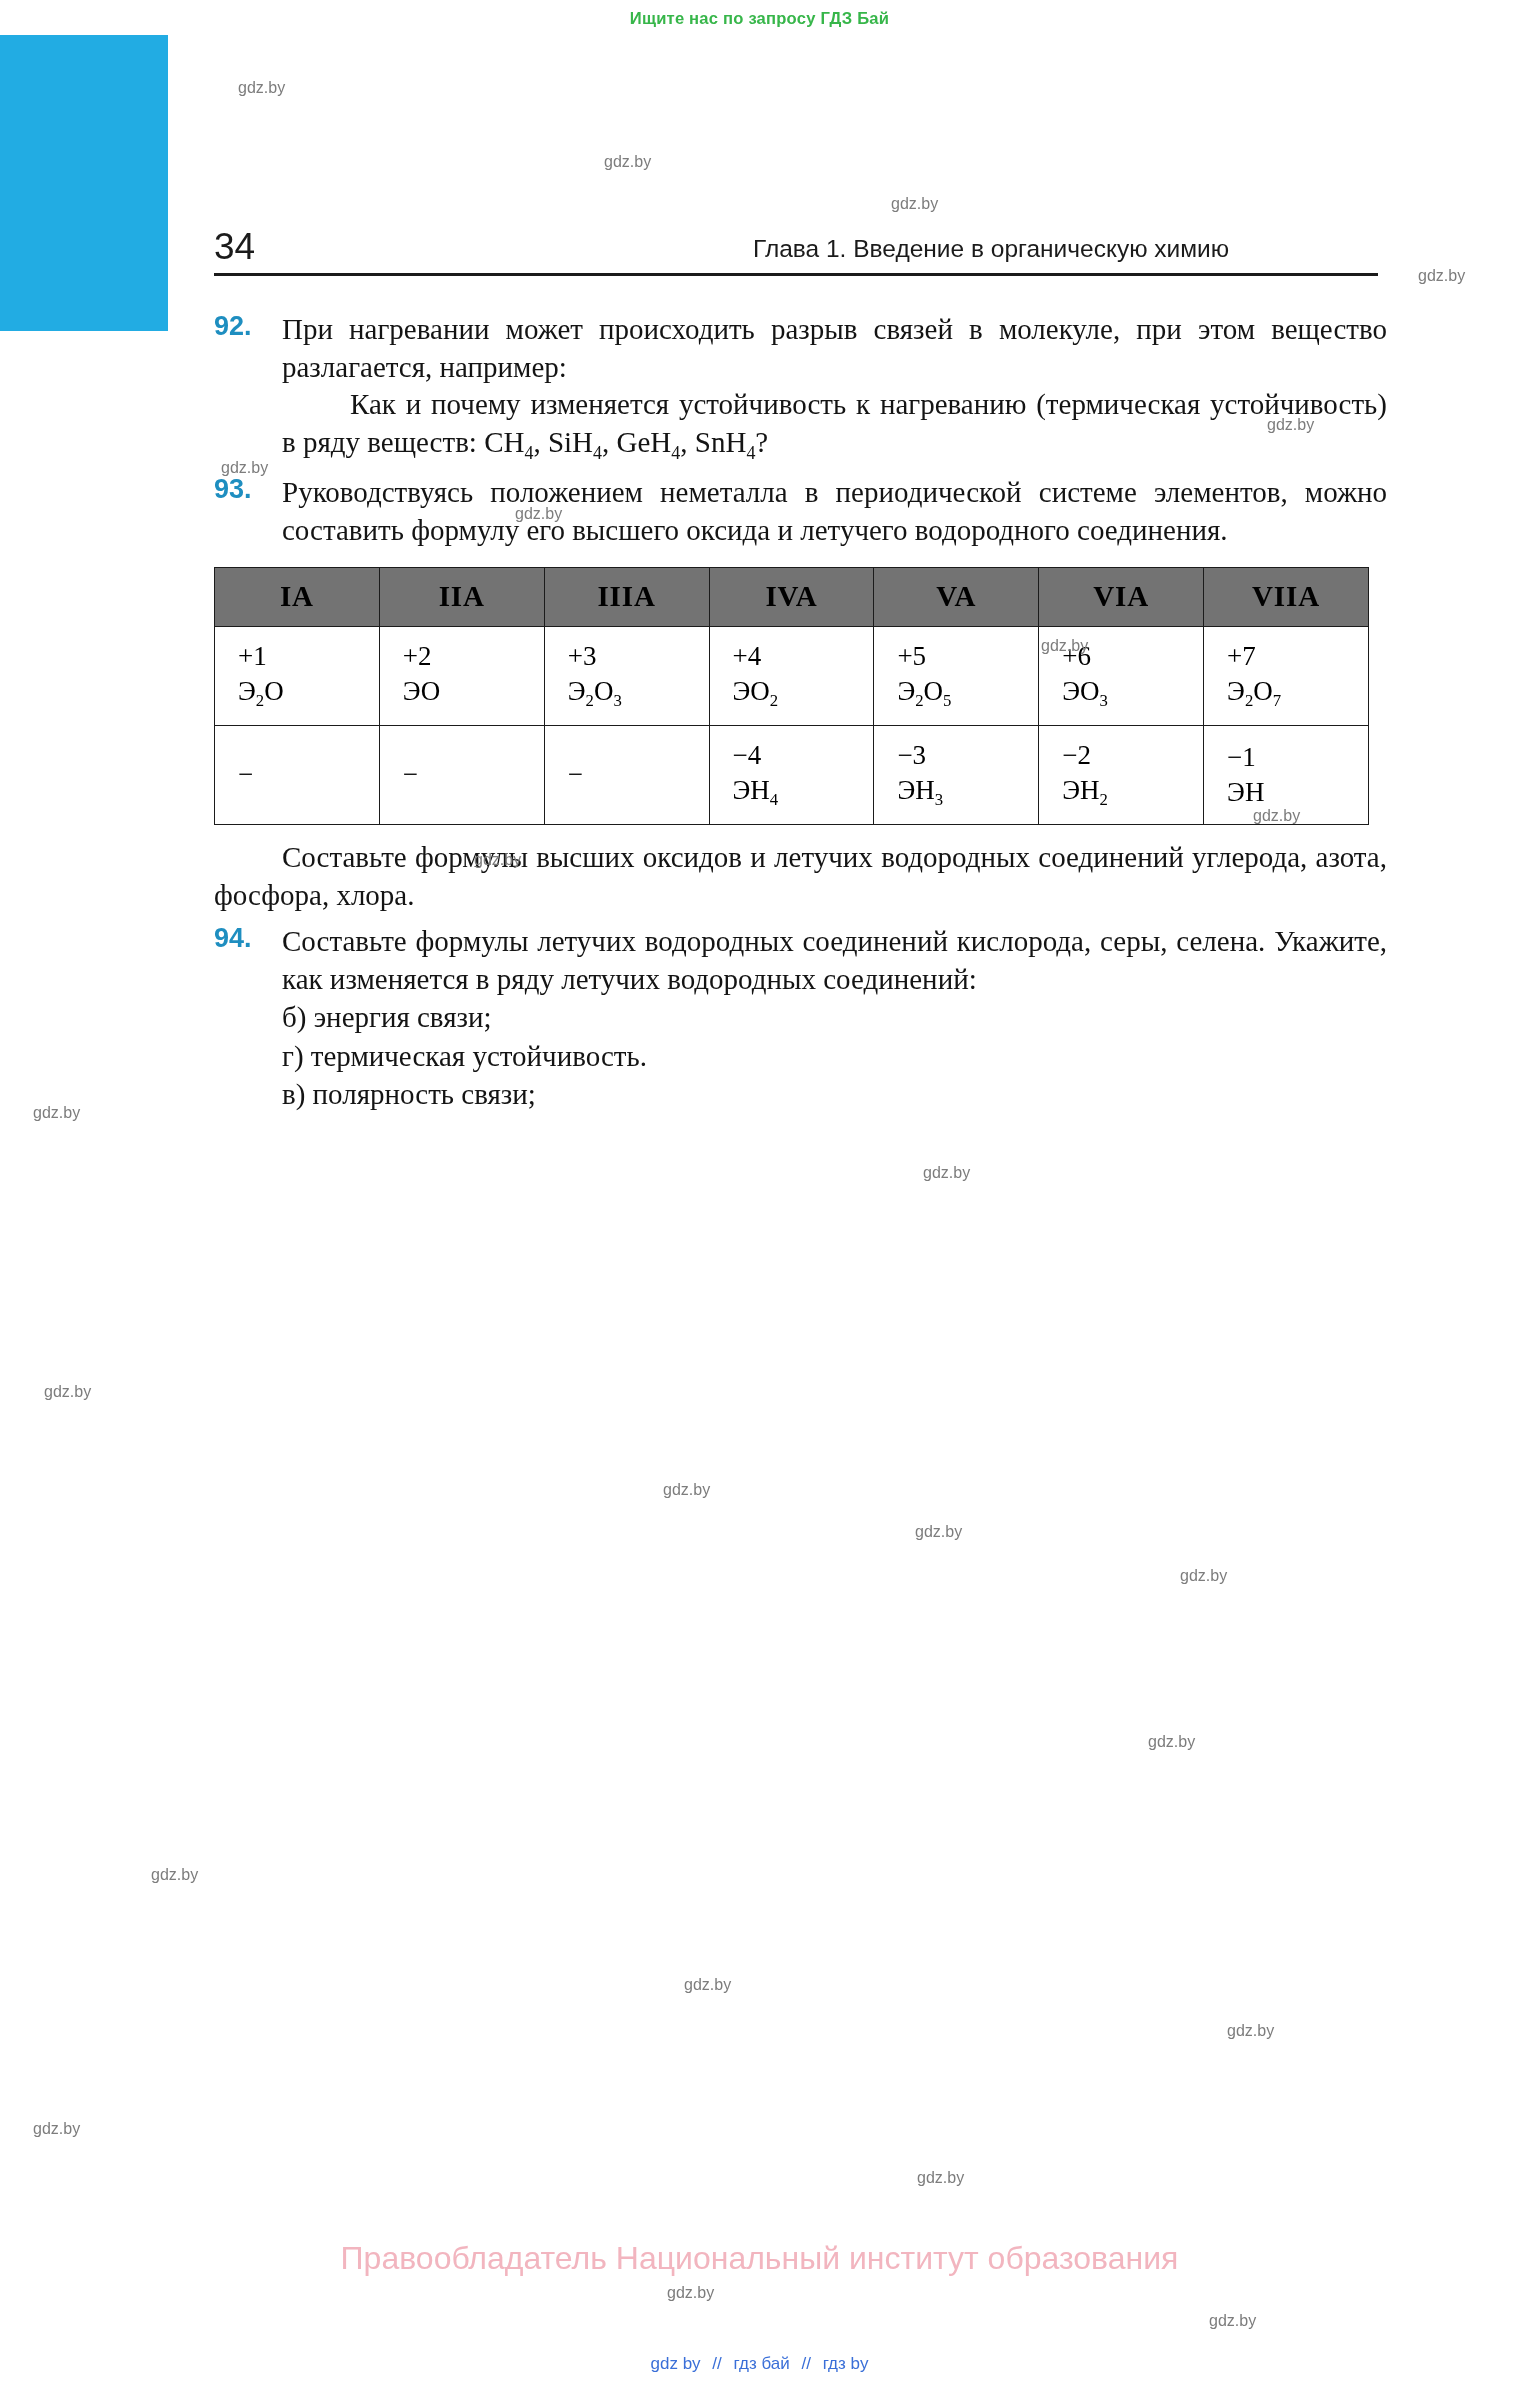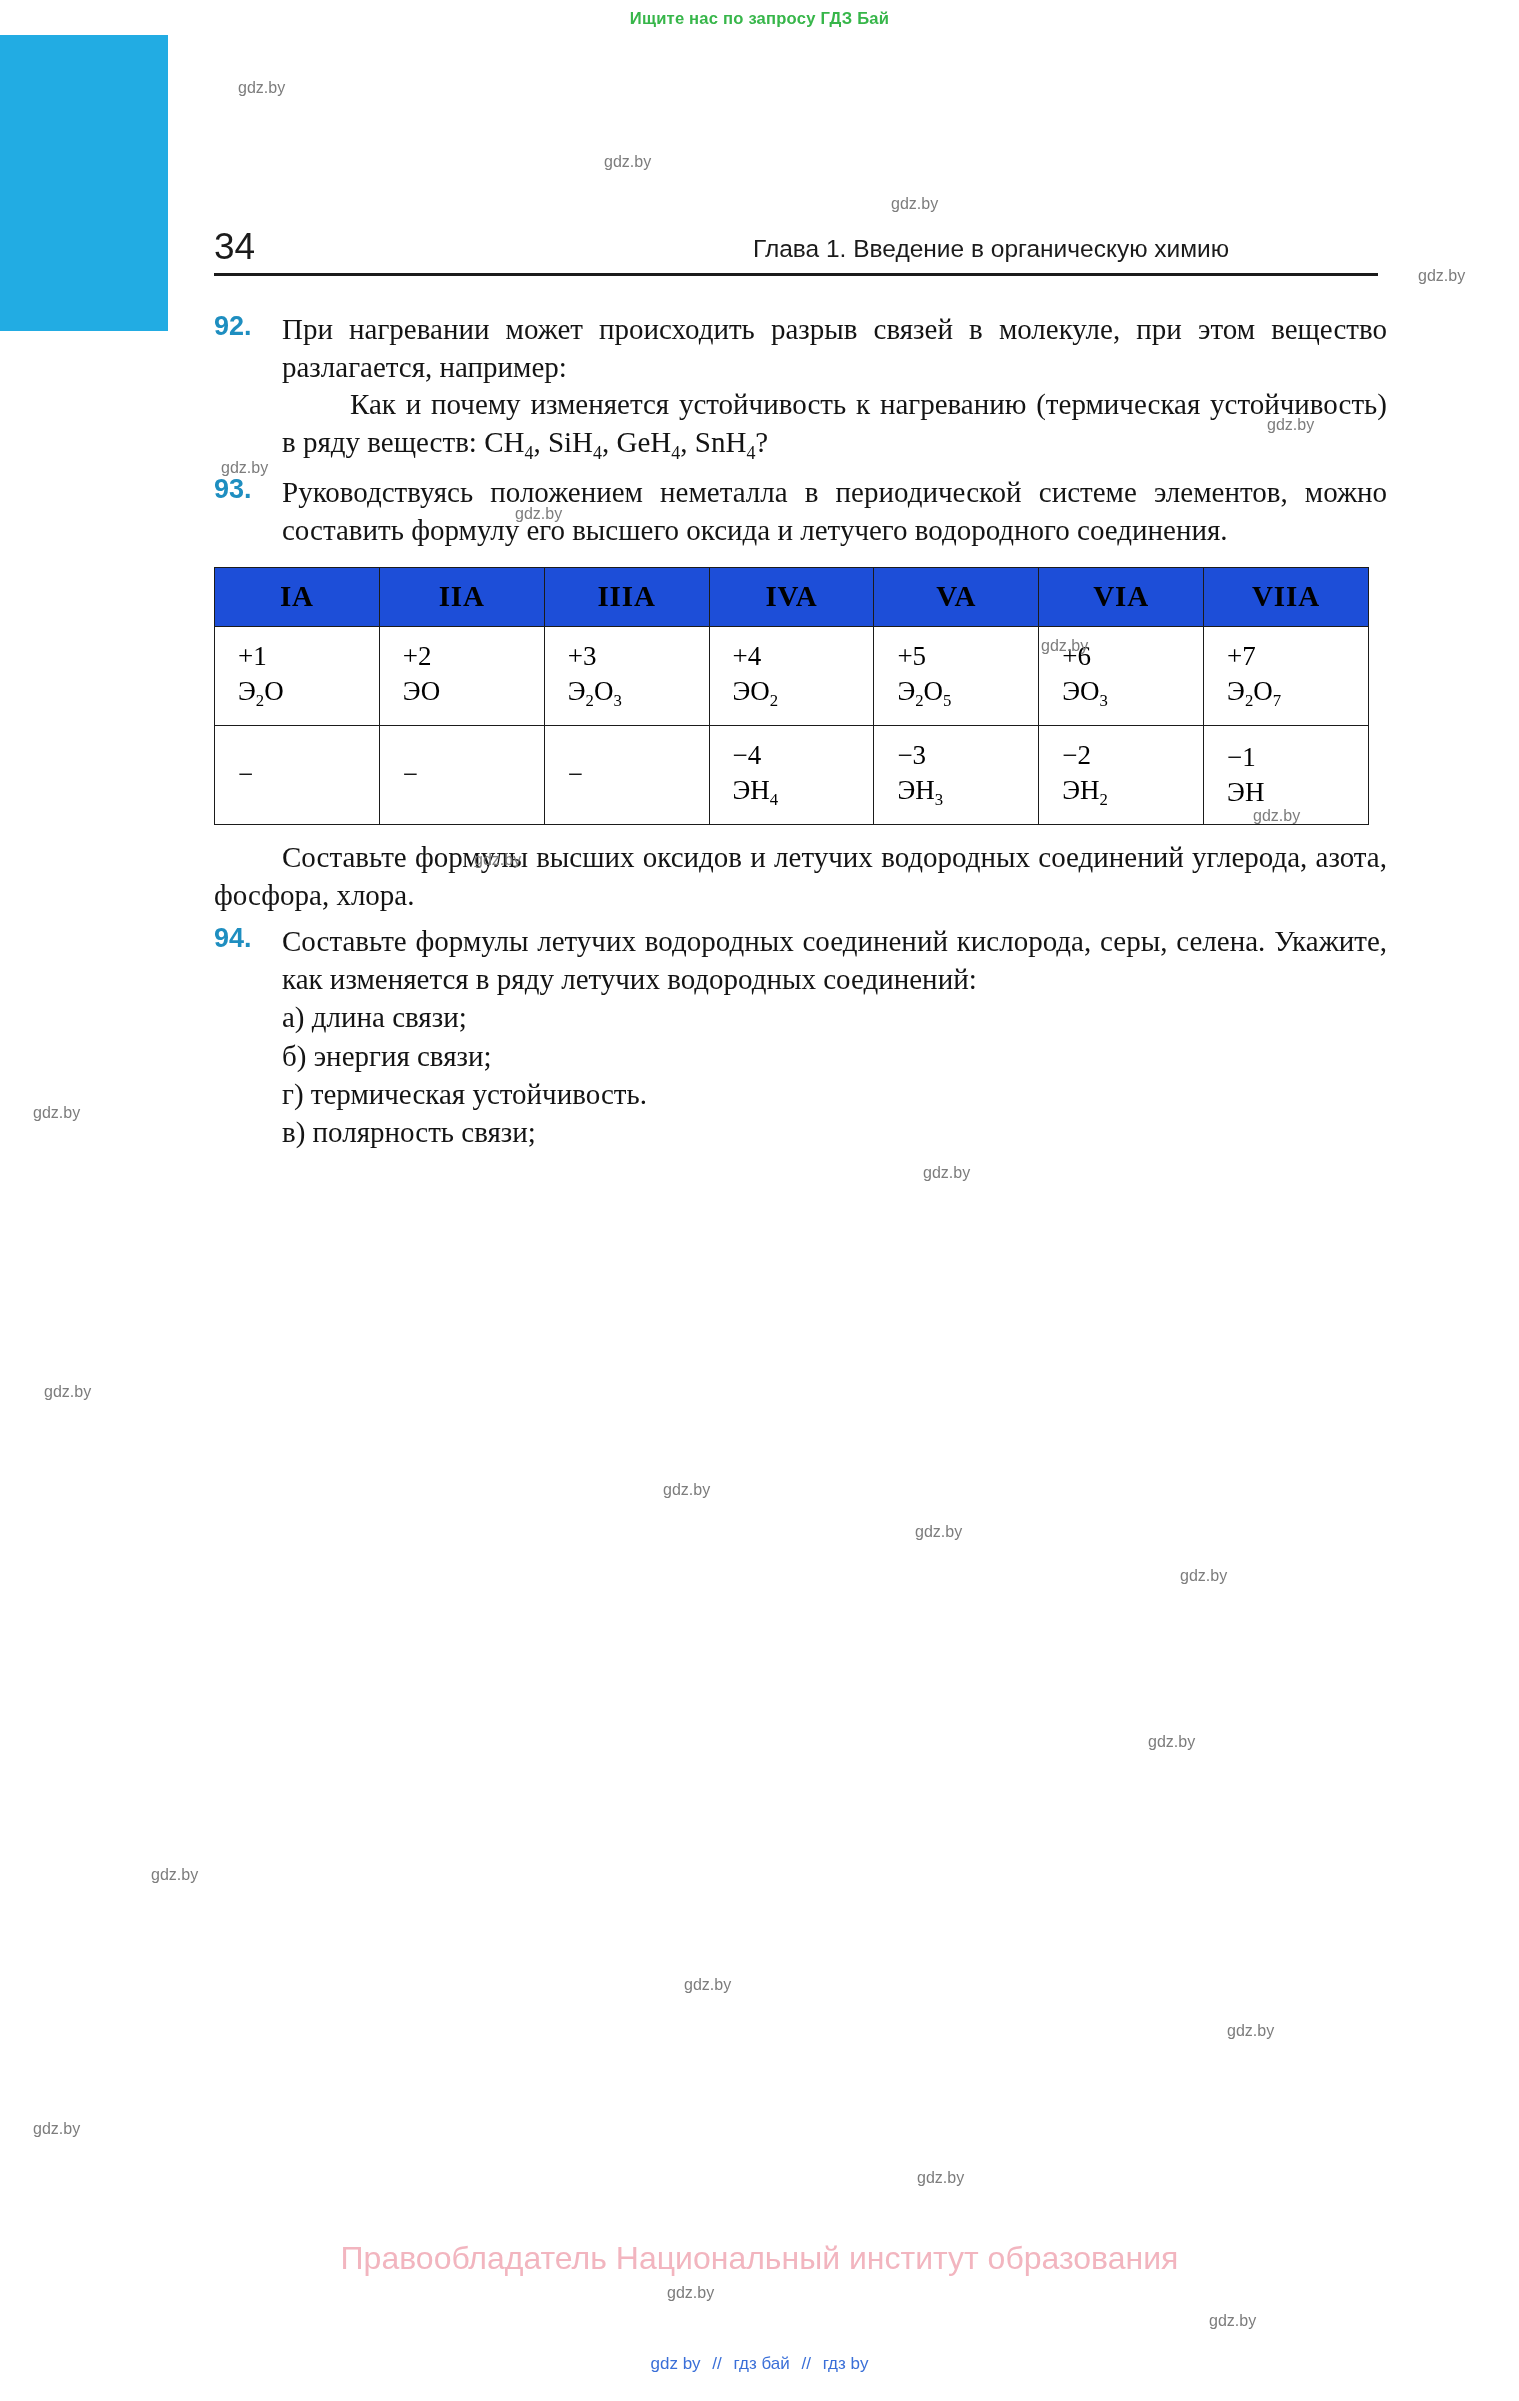--- a/index.html
+++ b/index.html
@@ -138,21 +138,21 @@
     margin: 17.5px 0 14px 0;
     width: 1155px;
     table-layout: fixed;
   }
   .oxide-table th, .oxide-table td {
     border: 1.8px solid #1b1b1b;
     text-align: center;
     vertical-align: middle;
   }
   .oxide-table th {
-    background: #1d4ed8;
+    background: #737373;
     height: 56px;
     font-family: "Liberation Serif", serif;
     font-weight: bold;
     font-size: 29px;
     letter-spacing: 0.9px;
   }
   .oxide-table td {
     height: 98px;
     font-size: 27px;
     padding: 0;
@@ -339,21 +339,20 @@
       </tbody>
     </table>
 
     <div class="task-body hang indent-first">Составьте формулы высших оксидов и летучих водородных соединений углерода, азота, фосфора, хлора.</div>
   </div>
 
   <div class="task" style="margin-top:6px;">
     <div class="task-num">94.</div>
     <div class="task-body">Составьте формулы летучих водородных соединений кислорода, серы, селена. Укажите, как изменяется в ряду летучих водородных соединений:</div>
     <div class="sub-list">
-      <div>а) длина связи;</div>
       <div>б) энергия связи;</div>
       <div>г) термическая устойчивость.</div>
       <div>в) полярность связи;</div>
     </div>
   </div>
 
 </div>
 
 <div id="watermark-layer">
     <div class="wm" style="left: 238px; top: 79px;">gdz.by</div>

